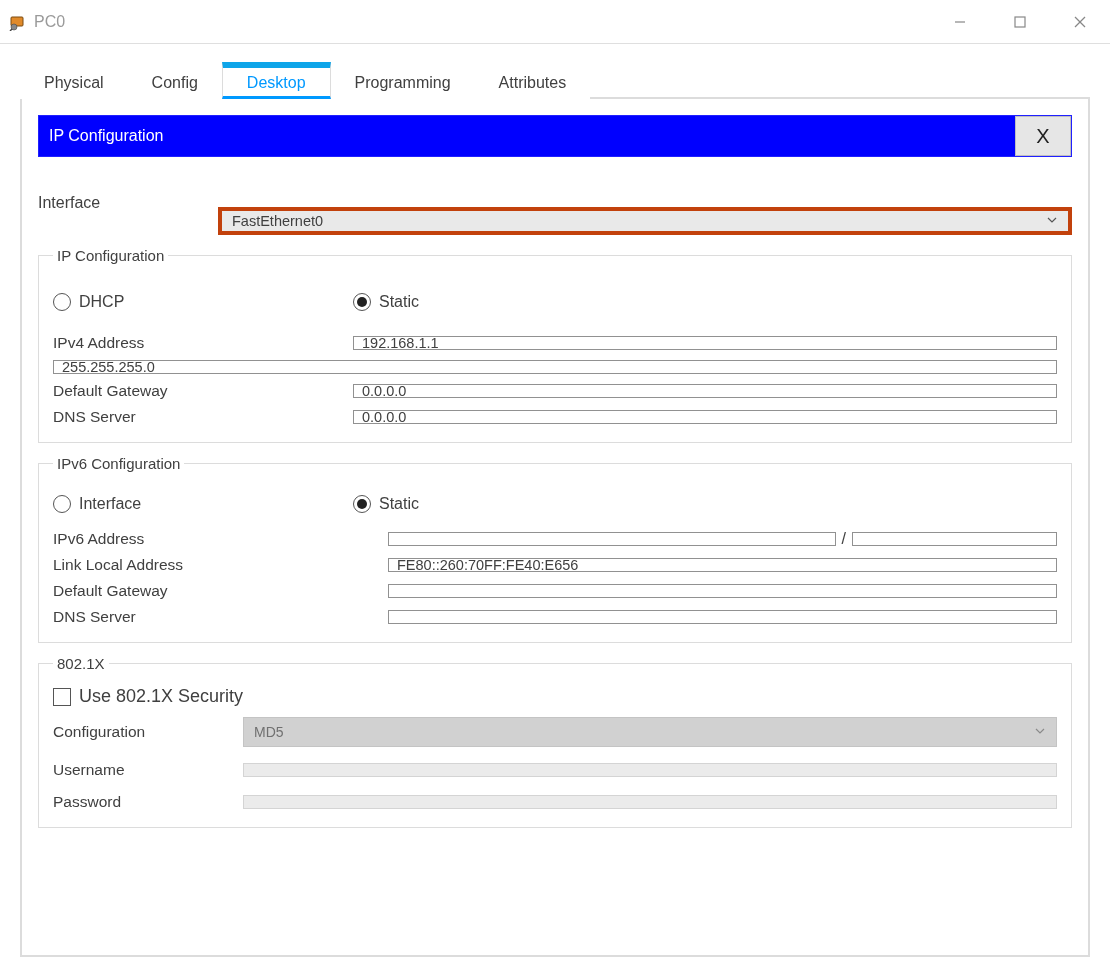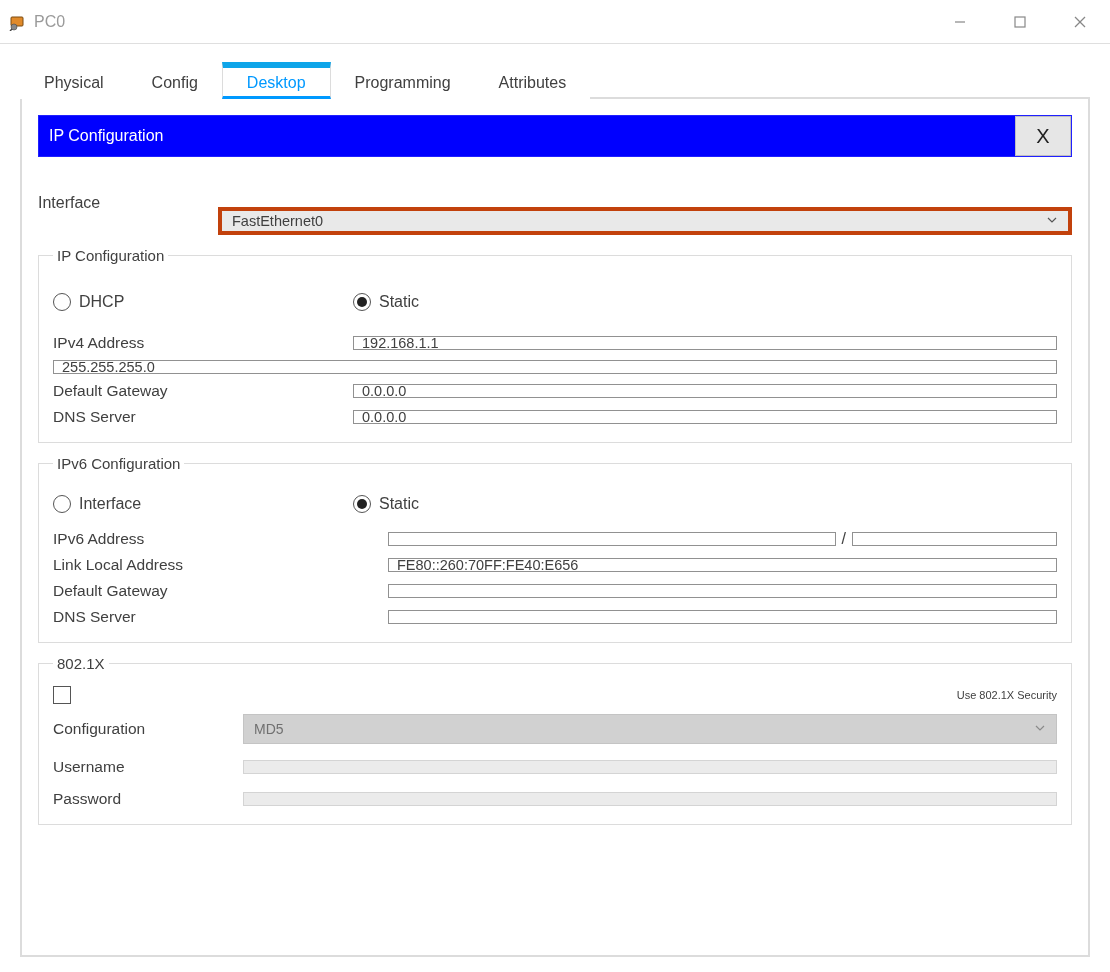--- a/index.html
+++ b/index.html
@@ -170,21 +170,21 @@
     background:#fff;
     color:#404040;
   }
   input.txt.narrow { flex:0 0 155px; }
   .slash { padding: 0 6px; font-size:16px; }
 
   .checkbox {
     width:18px; height:18px; border:1.5px solid #555; background:#fff;
     display:inline-block; margin-right:8px; vertical-align:middle;
   }
-  .check-row { display:flex; align-items:center; font-size:11px; margin-bottom:2px;justify-content:space-between; }
+  .check-row { display:flex; align-items:center; font-size:18px; margin-bottom:2px; }
 
   .disabled-select {
     flex:1; height:30px;
     background:#d1d1d1;
     border:1px solid #c4c4c4;
     color:#707070;
     display:flex; align-items:center;
     padding:0 10px;
     position:relative;
   }

